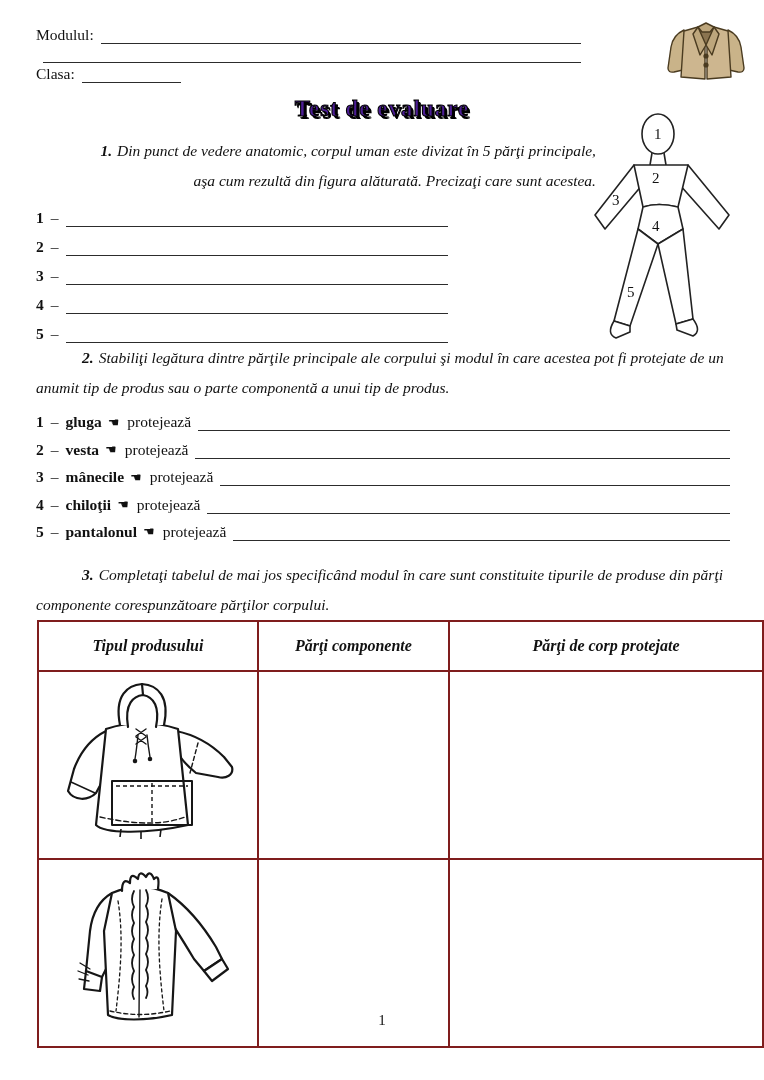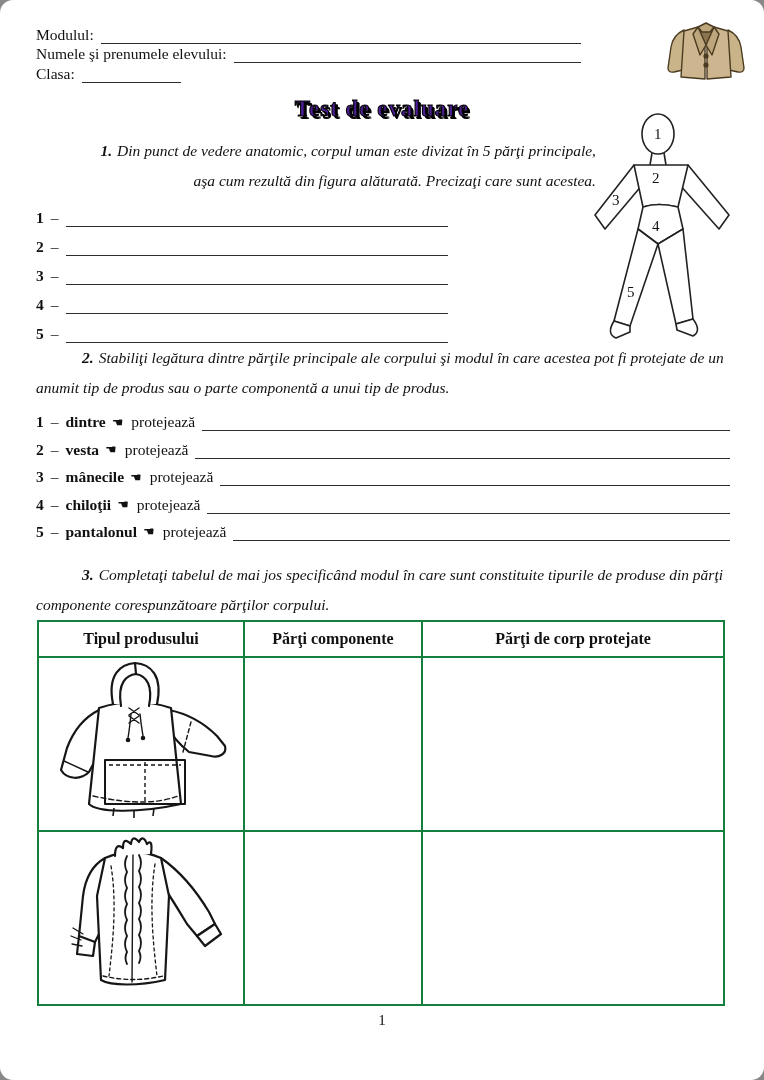--- a/index.html
+++ b/index.html
@@ -1,17 +1,17 @@
 <!DOCTYPE html>
 <html><head>
 <meta charset="utf-8">
 <style>
   html,body{margin:0;padding:0;background:#888;}
   .page{position:relative;width:764px;height:1080px;background:#ffffff;overflow:hidden;
-        font-family:"Liberation Serif",serif;color:#111;border-radius:13px;}
+        font-family:"Liberation Serif",serif;color:#111;}
   
   .hdr{position:absolute;left:36px;top:24px;}
   .hrow{display:flex;align-items:flex-end;height:19.5px;font-size:15.5px;}
   .hrow .fill{flex:1;border-bottom:1.3px solid #2c2c2c;height:15px;margin-left:7px;}
   
   .fill{border-bottom:1.3px solid #2c2c2c;}
   
   .title{position:absolute;top:96px;left:0;width:100%;text-align:center;
          font-size:23px;font-weight:bold;letter-spacing:1px;color:#4c1d95;
          -webkit-text-stroke:1.1px #000;text-shadow:2px 2px 0 #000,2.6px 2.6px 0 #000;}
@@ -30,21 +30,21 @@
   .brow .fill{flex:1;height:16px;}
   
   .items{position:absolute;top:404px;left:36px;width:694px;}
   .irow{display:flex;align-items:flex-end;height:27.4px;font-size:15.5px;}
   .inum,.iterm{font-weight:bold;}
   .hand{font-family:"DejaVu Sans",sans-serif;font-size:13px;margin:0 8px 1px 6px;line-height:1.2;}
   .iverb{margin-right:7px;}
   .irow .fill{flex:1;height:16px;}
   
   table.tbl{position:absolute;top:620px;left:37px;border-collapse:collapse;}
-  .tbl th,.tbl td{border:2px solid #15803d;padding:0;}
+  .tbl th,.tbl td{border:2px solid #7f1d1d;padding:7px;font-style:italic;}
   .tbl th{height:34px;font-size:16px;font-weight:bold;text-align:center;vertical-align:middle;}
   .tbl td{height:172px;vertical-align:top;}
   .c1{width:204px;} .c2{width:176px;} .c3{width:300px;}
   .imgcell{padding:4px 0 0 6px;}
   
   .jacket{position:absolute;left:663px;top:20px;}
   .figure{position:absolute;left:590px;top:110px;}
   .pagenum{position:absolute;top:1012px;left:0;width:100%;text-align:center;font-size:15px;}
   .figlabel{font-family:"Liberation Serif",serif;font-size:15px;fill:#111;}
 </style>
@@ -52,21 +52,20 @@
 <body>
 
 <div class="page">
 
   <div class="hdr">
     <div class="hrow" style="width:545px">
       <span>Modulul:</span>
       <span class="fill"></span>
     </div>
     <div class="hrow" style="width:545px">
-      <span>Numele şi prenumele elevului:</span>
       <span class="fill"></span>
     </div>
     <div class="hrow" style="width:145px">
       <span>Clasa:</span>
       <span class="fill"></span>
     </div>
   </div>
 
   <svg class="jacket" width="86" height="64" viewBox="0 0 86 64">
     <g stroke="#4a3b20" stroke-width="1.4" stroke-linejoin="round">
@@ -138,21 +137,21 @@
   </svg>
 
   <div class="para q2p">
     <span class="qnum">2.</span><span>Stabiliţi legătura dintre părţile principale ale corpului şi modul în care acestea pot fi protejate de un anumit tip de produs sau o parte componentă a unui tip de produs.</span>
   </div>
 
   <div class="items">
     <div class="irow">
       <span class="inum">1</span>
       <span class="bdash">–</span>
-      <span class="iterm">dintre</span>
+      <span class="iterm">gluga</span>
       <span class="hand">☚</span>
       <span class="iverb">protejează</span>
       <span class="fill"></span>
     </div>
     <div class="irow">
       <span class="inum">2</span>
       <span class="bdash">–</span>
       <span class="iterm">vesta</span>
       <span class="hand">☚</span>
       <span class="iverb">protejează</span>

